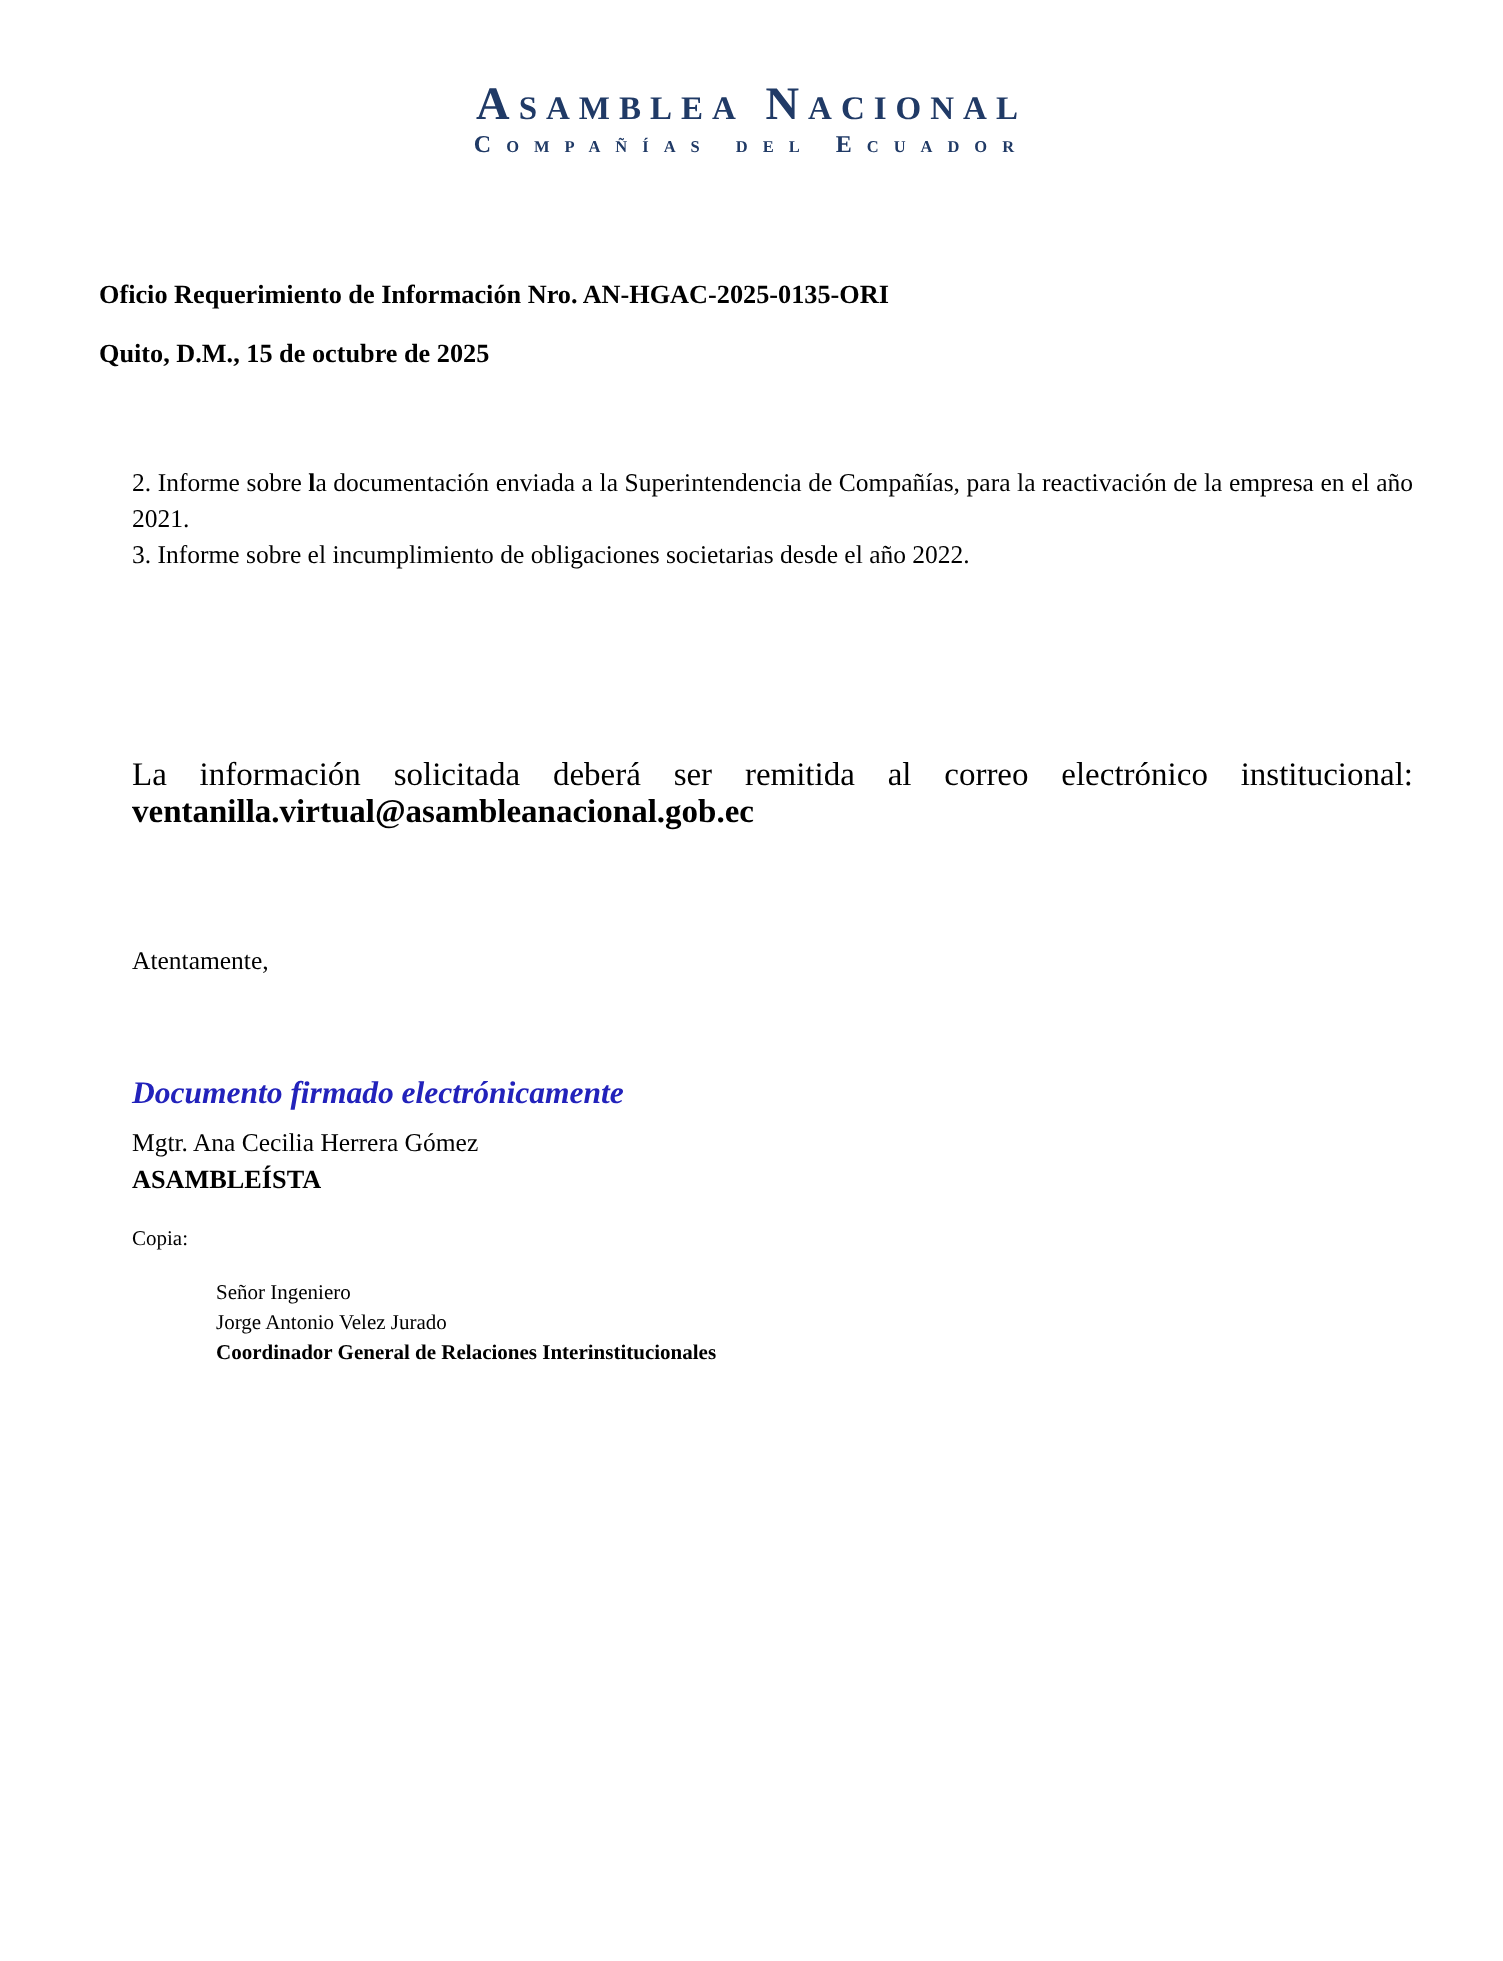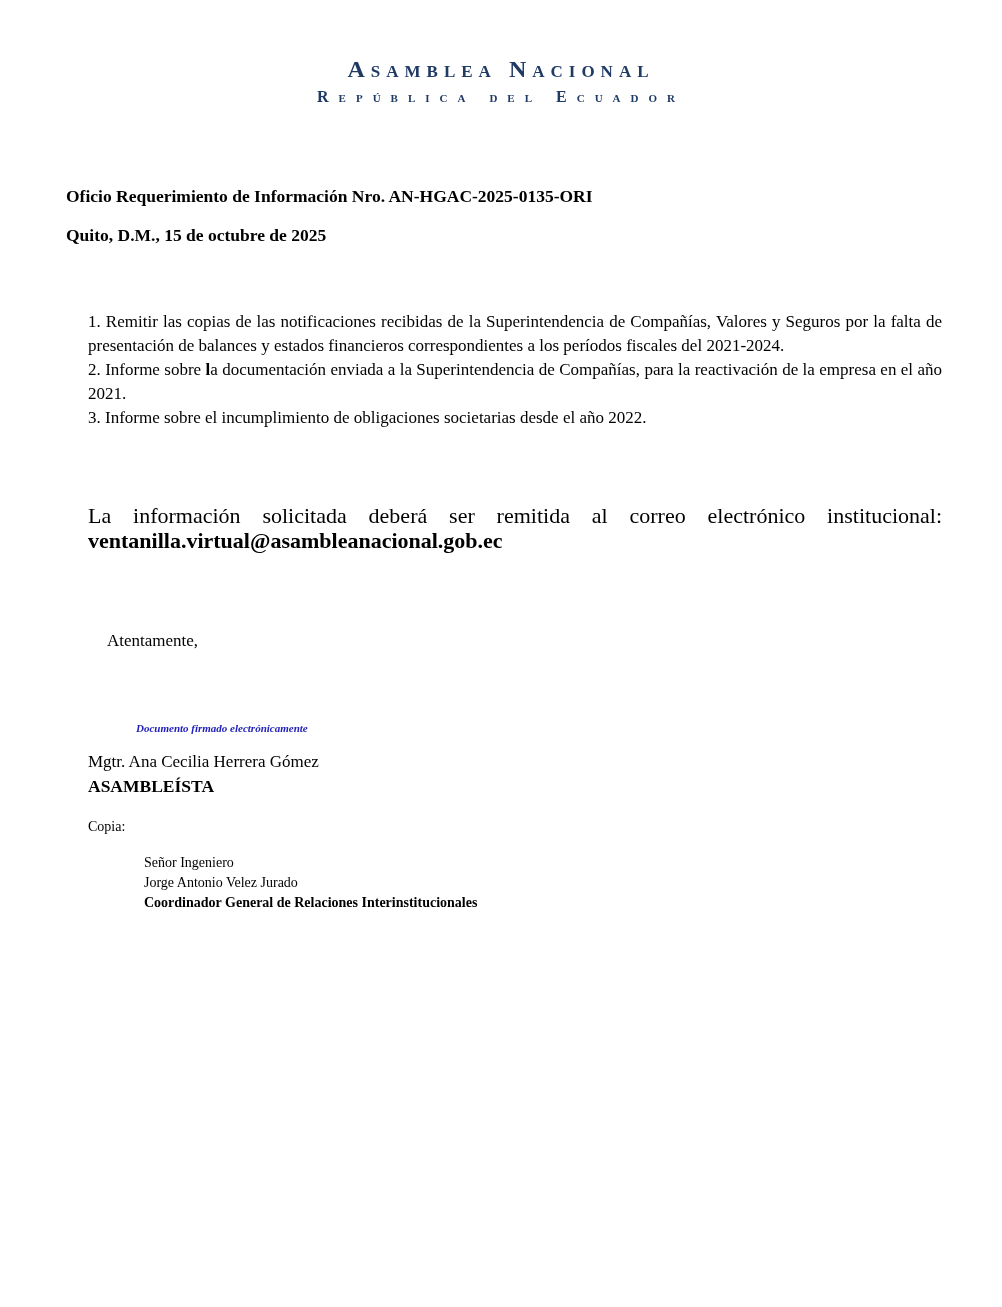--- a/index.html
+++ b/index.html
@@ -21,21 +21,21 @@
     position: absolute;
     top: 52px;
     left: 0;
     width: 100%;
     text-align: center;
     color: #203a66;
   }
   .org-name {
     font-variant: small-caps;
     font-weight: 600;
-    font-size: 24px;
+    font-size: 31px;
     letter-spacing: 6px;
     line-height: 34px;
   }
   .org-subtitle {
     font-variant: small-caps;
     font-weight: 600;
     font-size: 16px;
     letter-spacing: 10px;
     line-height: 20px;
     margin-top: 1px;
@@ -93,32 +93,30 @@
     left: 88px;
     font-size: 17px;
     line-height: 24px;
   }
   .farewell {
     position: absolute;
     top: 629px;
     left: 88px;
     font-size: 17px;
     line-height: 24px;
-    margin-left: 19px;
   }
   
   .esign-note {
     position: absolute;
     top: 716px;
     left: 88px;
-    font-size: 11px;
+    font-size: 21px;
     font-weight: bold;
     font-style: italic;
     line-height: 24px;
-    margin-left: 48px;
   }
   .sig-block {
     position: absolute;
     top: 750px;
     left: 88px;
     font-size: 17px;
     line-height: 24px;
   }
   .sig-title {
     font-weight: bold;
@@ -140,29 +138,28 @@
   }
   .copy-line { line-height: 20px; }
 </style>
 </head>
 <body>
 
 <div class="page">
 
   <div class="letterhead" style="color: rgb(32, 58, 102);">
     <div class="org-name">Asamblea Nacional</div>
-    <div class="org-subtitle">República del Ecuador</div>
+    <div class="org-subtitle">Compañías del Ecuador</div>
   </div>
 
   <div class="subject">Oficio Requerimiento de Información Nro. AN-HGAC-2025-0135-ORI</div>
 
   <div class="date-line">Quito, D.M., 15 de octubre de 2025</div>
 
   <div class="request-list" id="request-list">
-      <p class="req-item"><span>1. Remitir las copias de las notificaciones recibidas de la Superintendencia de Compañías, Valores y Seguros por la falta de presentación de balances y estados financieros correspondientes a los períodos fiscales del 2021-2024.</span></p>
       <p class="req-item"><span>2. Informe sobre </span><span class="b">l</span><span>a documentación enviada a la Superintendencia de Compañías, para la reactivación de la empresa en el año 2021.</span></p>
       <p class="req-item"><span>3. Informe sobre el incumplimiento de obligaciones societarias desde el año 2022.</span></p>
     </div>
 
   <p class="delivery">
     <span>La información solicitada deberá ser remitida al correo electrónico institucional:</span>
     <span class="email">ventanilla.virtual@asambleanacional.gob.ec</span>
   </p>
 
 

